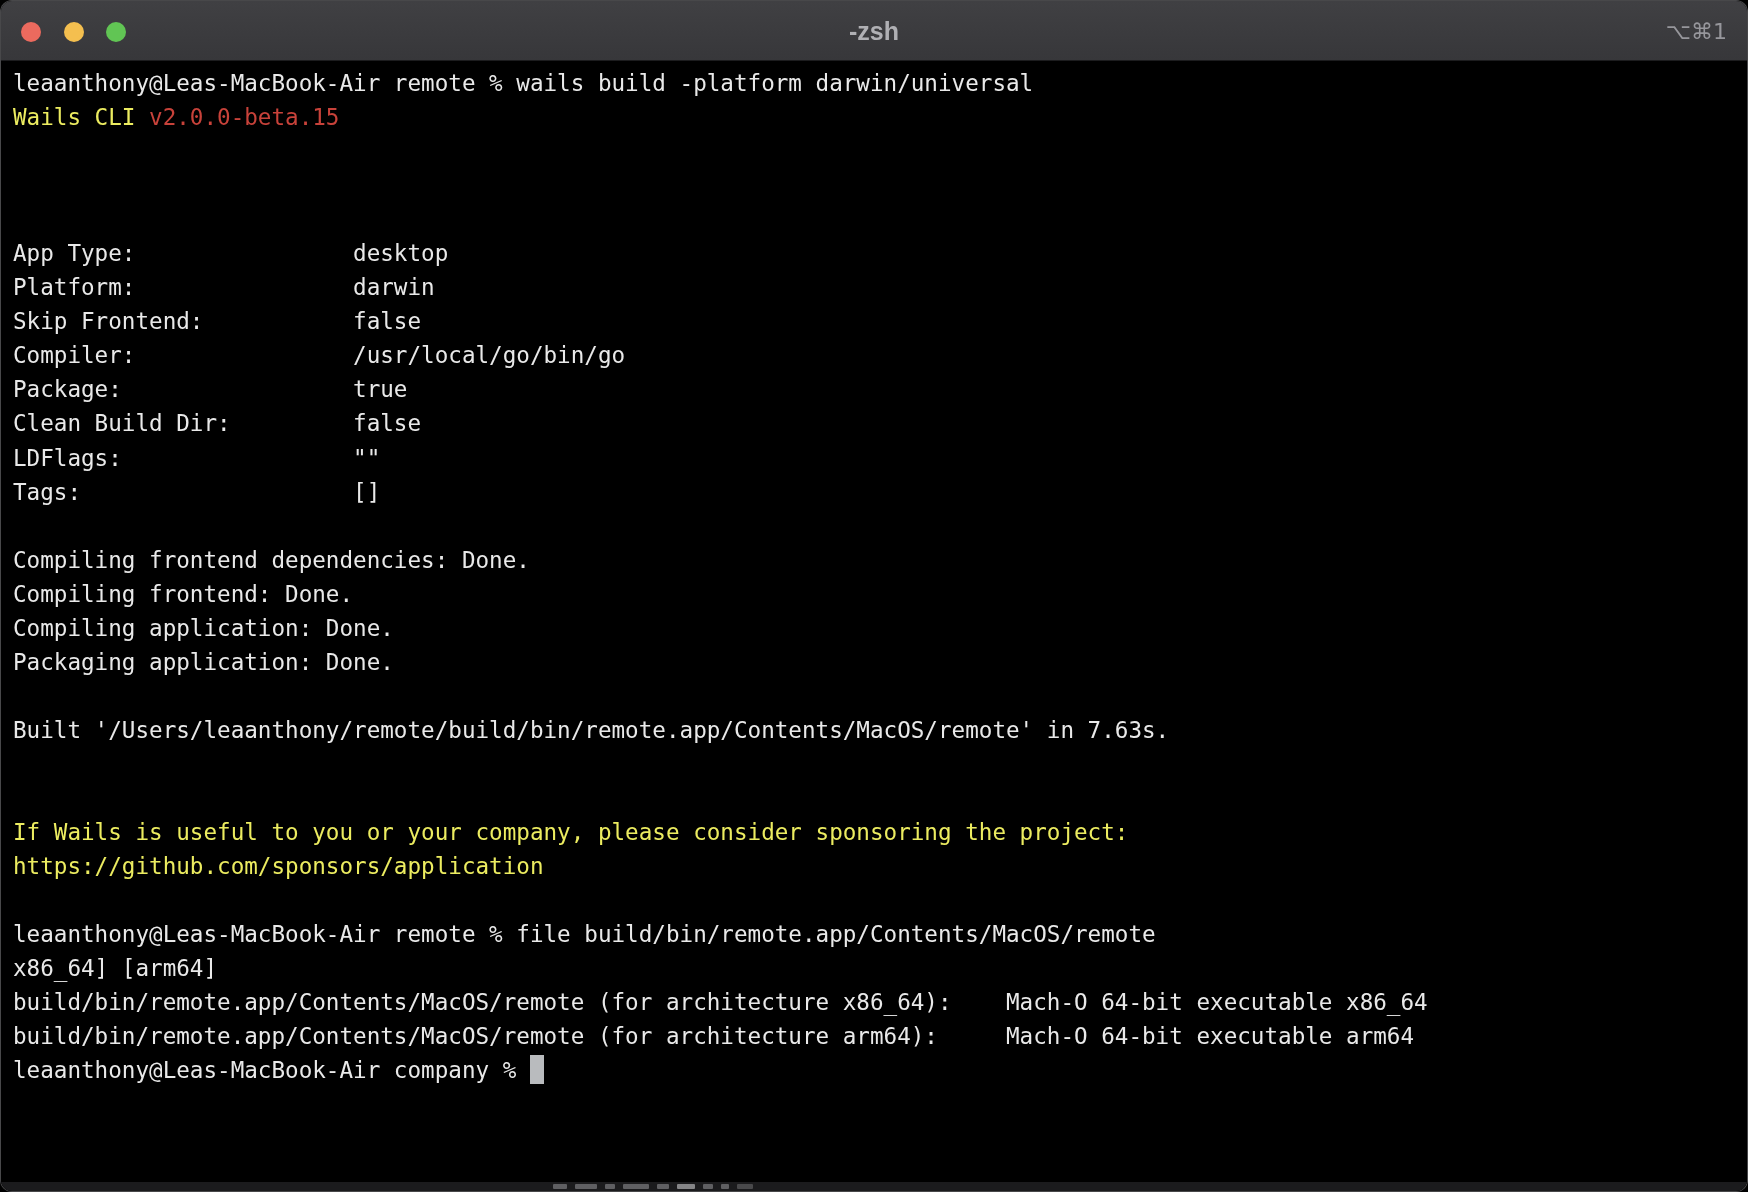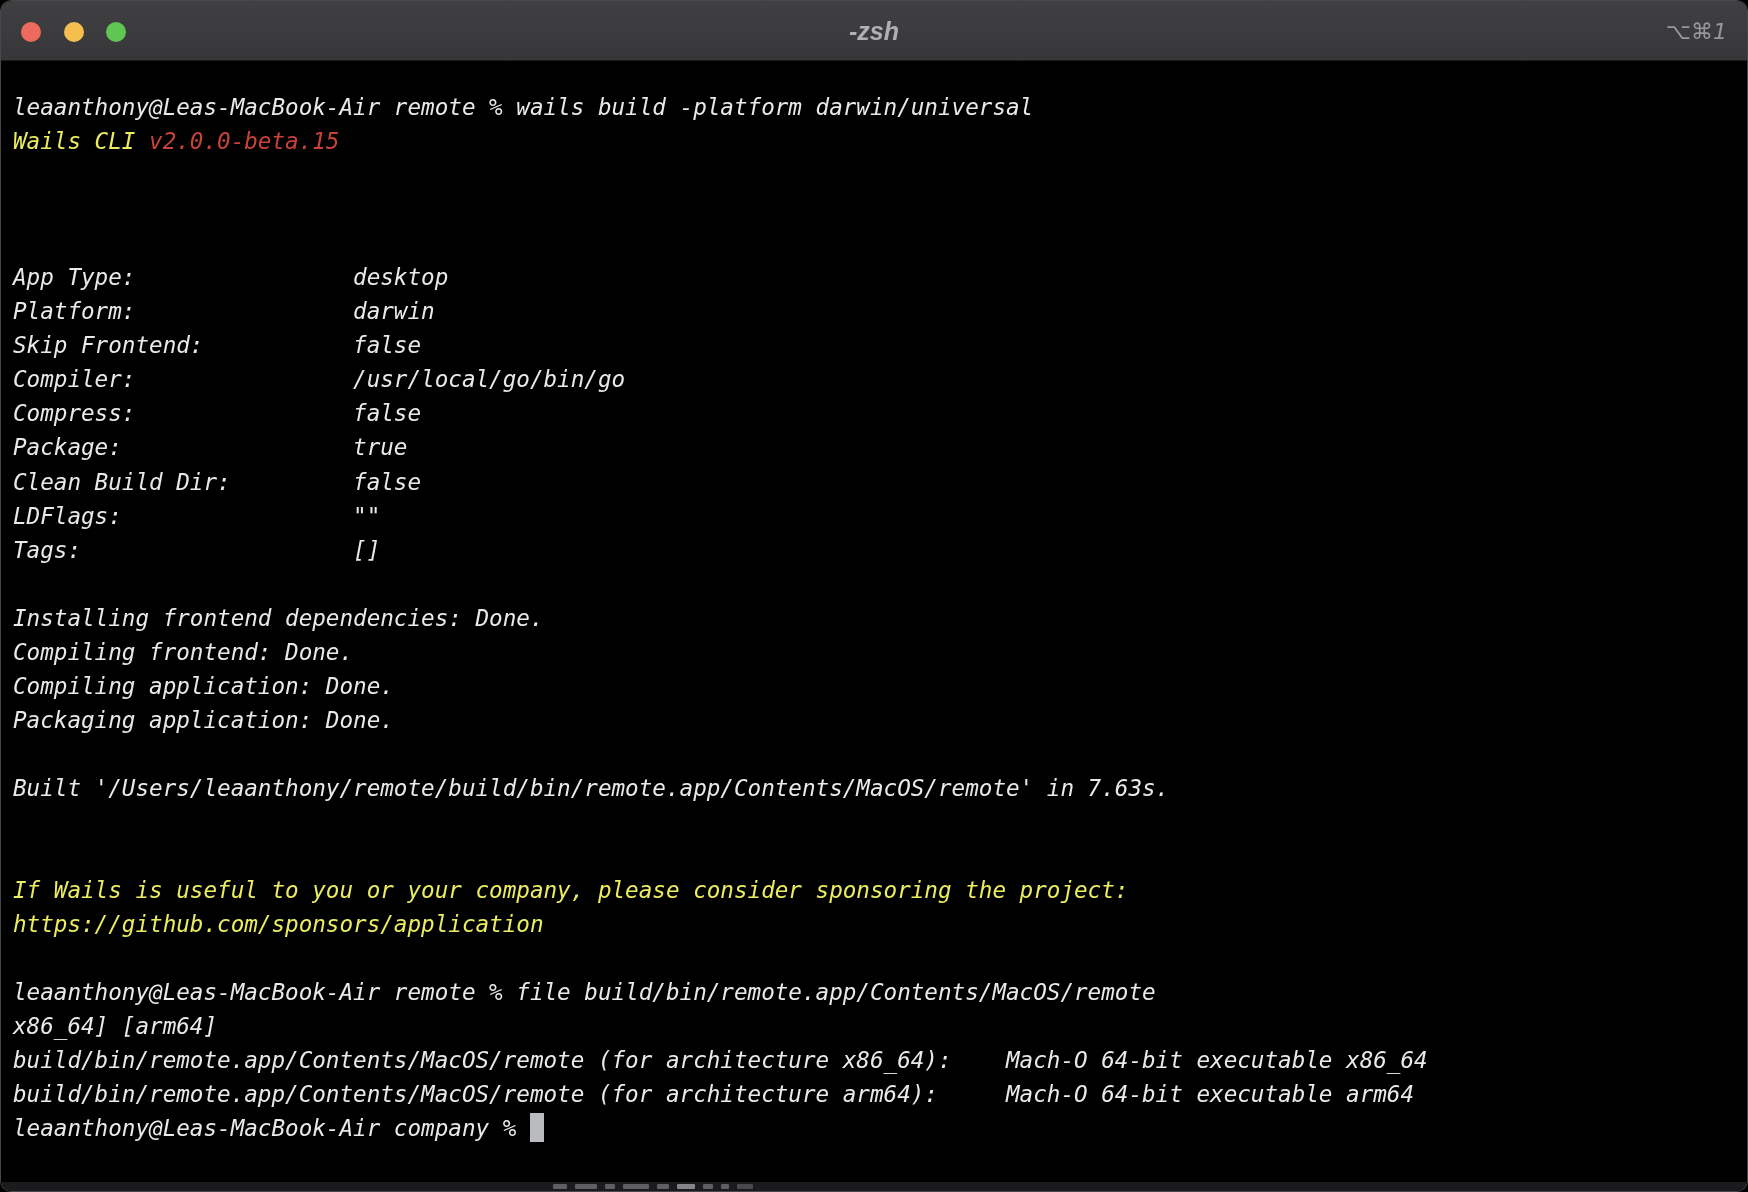--- a/index.html
+++ b/index.html
@@ -3,21 +3,20 @@
 <meta charset="utf-8">
 <style>
   * { margin:0; padding:0; box-sizing:border-box; }
   html,body { width:1748px; height:1192px; background:#010101; overflow:hidden; }
   #window {
     position:relative; width:1748px; height:1192px;
     border-radius:12px; overflow:hidden;
     border:1px solid rgba(160,160,165,0.45);
     background:var(--c-background,#000);
     font-family:"DejaVu Sans Mono","Liberation Mono",monospace;
-    font-style:italic;
   }
   #titlebar {
     position:absolute; top:0; left:0; right:0; height:60px;
     background:linear-gradient(#404043, #37373a);
     border-bottom:1px solid #1c1c1e;
   }
   .traffic { position:absolute; top:21px; width:20px; height:20px; border-radius:50%; cursor:default; }
   #btn-close { left:20px;  background:var(--c-traffic_red,#ec6a5e); }
   #btn-min   { left:63px;  background:var(--c-traffic_yellow,#f4bf4f); }
   #btn-zoom  { left:105px; background:var(--c-traffic_green,#61c554); }
@@ -32,21 +31,20 @@
     position:absolute; top:0; right:20px; height:60px;
     display:flex; align-items:center;
     font-family:"DejaVu Sans",sans-serif;
     font-size:22px; color:var(--c-shortcut_text,#97979c);
   }
   #terminal {
     position:absolute; top:61px; left:0; right:0; bottom:0;
     padding:4px 0 0 12px;
     background:var(--c-background,#000);
     cursor:text;
-    margin-top:24px;
   }
   .t-line {
     height:34.05px; line-height:34.05px; white-space:pre;
     font-size:22.6px; color:var(--c-foreground,#e9e9e9);
   }
   .seg-foreground { color:var(--c-foreground,#e9e9e9); }
   .seg-yellow     { color:var(--c-yellow,#ecec60); }
   .seg-red        { color:var(--c-red,#c8423a); }
   .cursor {
     display:inline-block; width:1ch; height:29px;
@@ -75,27 +73,26 @@
   <div id="terminal">
       <div class="t-line"><span class="seg-foreground">leaanthony@Leas-MacBook-Air remote % wails build -platform darwin/universal</span></div>
       <div class="t-line"><span class="seg-yellow">Wails CLI </span><span class="seg-red">v2.0.0-beta.15</span></div>
       <div class="t-line"></div>
       <div class="t-line"></div>
       <div class="t-line"></div>
       <div class="t-line"><span class="seg-foreground">App Type:                desktop</span></div>
       <div class="t-line"><span class="seg-foreground">Platform:                darwin</span></div>
       <div class="t-line"><span class="seg-foreground">Skip Frontend:           false</span></div>
       <div class="t-line"><span class="seg-foreground">Compiler:                /usr/local/go/bin/go</span></div>
-      <div class="t-line"><span class="seg-foreground">Compress:                false</span></div>
       <div class="t-line"><span class="seg-foreground">Package:                 true</span></div>
       <div class="t-line"><span class="seg-foreground">Clean Build Dir:         false</span></div>
       <div class="t-line"><span class="seg-foreground">LDFlags:                 ""</span></div>
       <div class="t-line"><span class="seg-foreground">Tags:                    []</span></div>
       <div class="t-line"></div>
-      <div class="t-line"><span class="seg-foreground">Installing frontend dependencies: Done.</span></div>
+      <div class="t-line"><span class="seg-foreground">Compiling frontend dependencies: Done.</span></div>
       <div class="t-line"><span class="seg-foreground">Compiling frontend: Done.</span></div>
       <div class="t-line"><span class="seg-foreground">Compiling application: Done.</span></div>
       <div class="t-line"><span class="seg-foreground">Packaging application: Done.</span></div>
       <div class="t-line"></div>
       <div class="t-line"><span class="seg-foreground">Built '/Users/leaanthony/remote/build/bin/remote.app/Contents/MacOS/remote' in 7.63s.</span></div>
       <div class="t-line"></div>
       <div class="t-line"></div>
       <div class="t-line"><span class="seg-yellow">If Wails is useful to you or your company, please consider sponsoring the project:</span></div>
       <div class="t-line"><span class="seg-yellow">https://github.com/sponsors/application</span></div>
       <div class="t-line"></div>

